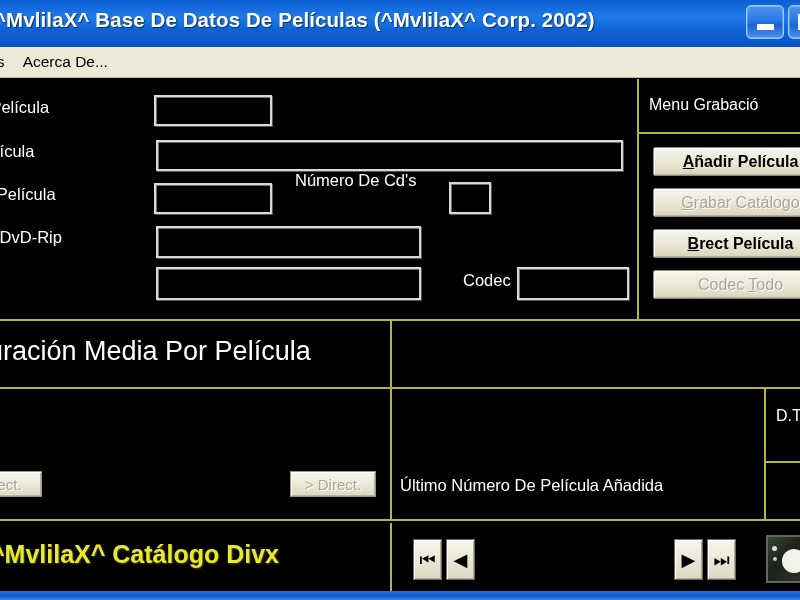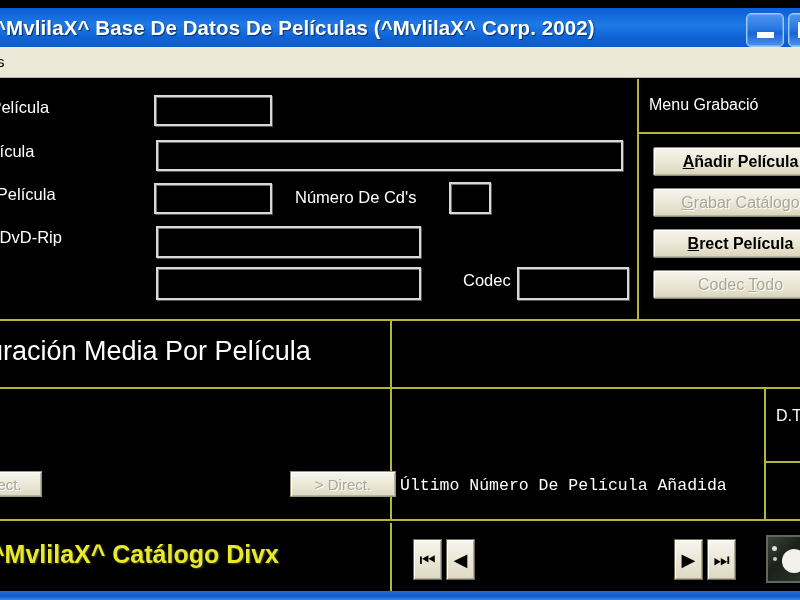--- a/index.html
+++ b/index.html
@@ -27,21 +27,20 @@
     width: 800px; height: 60px;
     background: linear-gradient(to bottom,
         #0b5fd4 0%,
         #1065d9 8%,
         #1f7ae6 28%,
         #0f62d6 50%,
         #0a55c6 78%,
         #2d82e8 92%,
         #4a9bf0 100%);
     overflow: hidden;
-    margin-top: 8px;
   }
   .titlebar-text {
     position: absolute;
     left: -6px;
     top: 8px;
     white-space: nowrap;
     color: #ffffff;
     font-family: "Liberation Sans", sans-serif;
     font-weight: bold;
     font-size: 20.5px;
@@ -190,21 +189,21 @@
   .mid-head {
     position: absolute;
     color: #ffffff;
     font-family: "Liberation Sans", sans-serif;
     font-size: 27px;
     white-space: nowrap;
   }
   .small-label {
     position: absolute;
     color: #ffffff;
-    font-family: Liberation Mono, monospace;
+    font-family: Liberation Sans, sans-serif;
     font-size: 16.5px;
     white-space: nowrap;
   }
   .dt-label {
     position: absolute;
     color: #ffffff;
     font-family: "Liberation Sans", sans-serif;
     font-size: 16px;
     white-space: nowrap;
   }
@@ -304,35 +303,36 @@
         <span class="glyph-min"></span>
       </div>
       <div class="win-btn">
         <span class="glyph-max"></span>
       </div>
     </div>
   </div>
 
   <div class="menubar">
     <div class="menu-item first">ones</div>
+    <div class="menu-item">Acerca De...</div>
   </div>
 
   <div class="form-area">
 
     <div class="form-left">
       <div class="f-label" style="left:-38px; top:19px;">ero Película</div>
       <div class="f-input" style="left:154px; top:16px; width:118px; height:31px;"></div>
 
       <div class="f-label" style="left:-38px; top:63px;">o Película</div>
       <div class="f-input" style="left:156px; top:61px; width:467px; height:31px;"></div>
 
       <div class="f-label" style="left:-38px; top:106px;">ción Película</div>
       <div class="f-input" style="left:154px; top:104px; width:118px; height:31px;"></div>
 
-      <div class="f-label" style="left:295px; top:109px;text-align:center;">Número De Cd's</div>
+      <div class="f-label" style="left:295px; top:92px;text-align:center;">Número De Cd's</div>
       <div class="f-input" style="left:449px; top:103px; width:42px; height:32px;"></div>
 
       <div class="f-label" style="left:-38px; top:149px;">ener DvD-Rip</div>
       <div class="f-input" style="left:156px; top:147px; width:265px; height:32px;"></div>
 
       <div class="f-input" style="left:156px; top:188px; width:265px; height:33px;"></div>
 
       <div class="f-label" style="left:463px; top:192px;">Codec</div>
       <div class="f-input" style="left:517px; top:188px; width:112px; height:33px;"></div>
     </div>
@@ -365,21 +365,21 @@
 
     <div class="hline" style="left:0; top:0; width:800px; height:2px;"></div>
     <div class="hline" style="left:0; top:68px; width:800px; height:2px;"></div>
     <div class="hline" style="left:0; top:200px; width:800px; height:2px;"></div>
     <div class="vline" style="left:390px; top:0; width:2px; height:202px;"></div>
     <div class="vline" style="left:764px; top:68px; width:2px; height:134px;"></div>
     <div class="hline" style="left:764px; top:142px; width:36px; height:2px;"></div>
 
     <div class="mid-head" style="left:-12px; top:17px;">uración Media Por Película</div>
     <div class="direct-btn" style="left:-28px; top:152px; width:70px;">rect.</div>
-    <div class="direct-btn" style="left:290px; top:152px; width:106px;">&gt; Direct.</div>
+    <div class="direct-btn" style="left:290px; top:152px; width:86px;">&gt; Direct.</div>
 
     <div class="small-label" style="left:400px; top:157px;">Último Número De Película Añadida</div>
     <div class="dt-label" style="left:776px; top:88px;">D.T</div>
   </div>
 
   <div class="bottom">
     <div class="vline" style="left:390px; top:0; width:2px; height:70px;"></div>
 
     <div class="brand">^MvlilaX^ Catálogo Divx</div>
 

